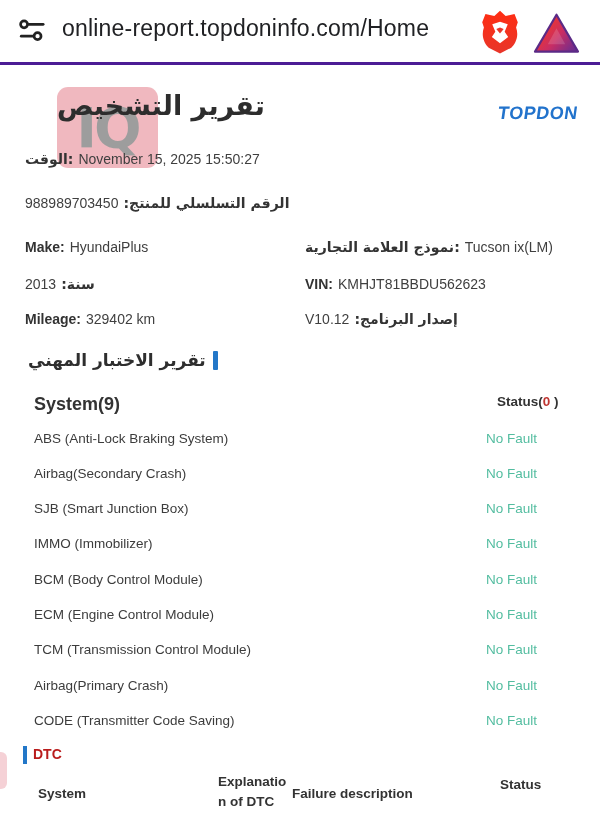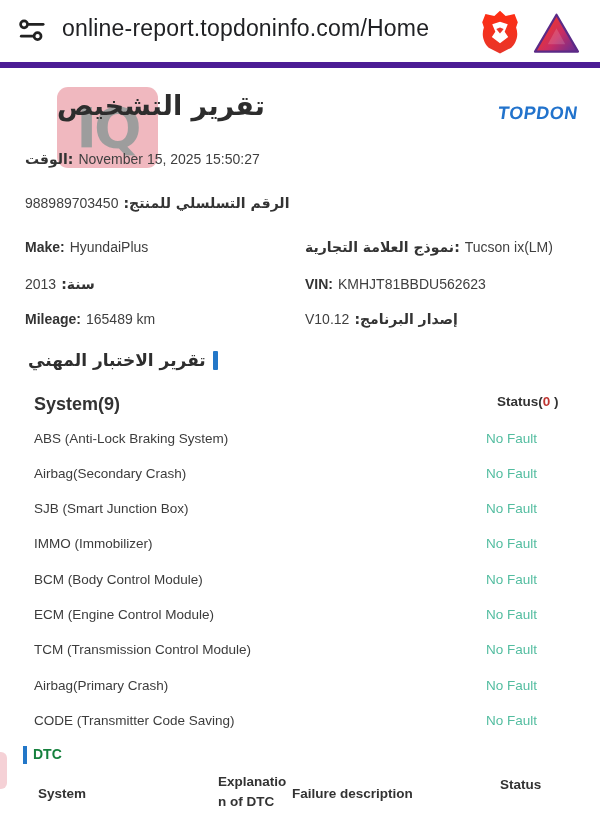--- a/index.html
+++ b/index.html
@@ -1,21 +1,21 @@
 <!DOCTYPE html>
 <html><head>
 <meta charset="utf-8">
 <style>
   html,body{margin:0;padding:0;background:#ffffff;}
   .screen{
     position:relative;width:600px;height:835px;background:#fff;overflow:hidden;
     font-family:"Liberation Sans","DejaVu Sans",sans-serif;color:#3a3a3a;
   }
   
-  .urlbar{position:absolute;left:0;top:0;width:600px;height:62px;background:#fff;border-bottom:6px solid #4c1d95;}
+  .urlbar{position:absolute;left:0;top:0;width:600px;height:62px;background:#fff;border-bottom:3px solid #4c1d95;}
   .tune{position:absolute;left:19px;top:18px;}
   .url-text{position:absolute;left:62px;top:15px;width:414px;overflow:hidden;white-space:nowrap;
     font-size:23px;color:#202124;letter-spacing:0.2px;}
   .brave{position:absolute;left:477px;top:7px;}
   .bat{position:absolute;left:532px;top:12px;}
   
   .watermark{position:absolute;left:57px;top:87px;width:101px;height:81px;border-radius:11px;
     background:var(--wm,#d9475a);opacity:0.38;display:flex;align-items:center;justify-content:center;}
   .watermark span{color:#000000;font-weight:bold;font-size:56px;letter-spacing:-3px;font-family:"DejaVu Sans",sans-serif;}
   .rpt-title{position:absolute;left:57px;top:90px;font-size:27px;font-weight:bold;color:#2d2d2d;z-index:2;
@@ -24,21 +24,21 @@
     letter-spacing:0.5px;transform:skewX(-8deg);}
   
   .line{position:absolute;display:flex;direction:ltr;gap:5px;font-size:14px;color:#3f3f3f;white-space:nowrap;z-index:2;}
   .lbl{font-weight:bold;color:#333;}
   .ar{font-family:"DejaVu Sans",sans-serif;}
   
   .sec-pro{position:absolute;left:28px;top:350px;display:flex;direction:ltr;align-items:center;gap:7px;z-index:2;}
   .sec-pro .txt{font-size:17px;font-weight:bold;color:#2e2e2e;font-family:"DejaVu Sans",sans-serif;}
   .vbar{width:5px;height:19px;background:var(--accent,#2377c8);border-radius:1px;}
   .sec-dtc-bar{position:absolute;left:23px;top:746px;width:4px;height:18px;background:var(--accent,#2377c8);}
-  .sec-dtc-txt{position:absolute;left:33px;top:746px;font-size:14px;font-weight:bold;color:#15803d;}
+  .sec-dtc-txt{position:absolute;left:33px;top:746px;font-size:14px;font-weight:bold;color:#b91c1c;}
   
   .tbl-head-sys{position:absolute;left:34px;top:394px;font-size:18px;font-weight:bold;color:#333;}
   .tbl-head-status{position:absolute;left:497px;top:394px;font-size:13.5px;font-weight:bold;color:#333;}
   .tbl-head-status .red{color:var(--red,#bf3632);}
   .sys-row{position:absolute;left:0;width:600px;height:18px;}
   .sys-name{position:absolute;left:34px;font-size:13.5px;color:#3c3c3c;white-space:nowrap;}
   .sys-status{position:absolute;left:486px;font-size:13.5px;color:var(--green,#53bda0);white-space:nowrap;}
   
   .dtc-col{position:absolute;font-size:13.5px;font-weight:bold;color:#333;white-space:pre-line;}
   .dtc-sys{left:38px;top:786px;}
@@ -115,21 +115,21 @@
   <div class="line" style="left:25px;top:276px;">
     <span>2013</span>
     <span class="lbl ar" dir="rtl">سنة:</span>
   </div>
   <div class="line" style="left:305px;top:276px;">
     <span class="lbl">VIN:</span>
     <span>KMHJT81BBDU562623</span>
   </div>
   <div class="line" style="left:25px;top:311px;">
     <span class="lbl">Mileage:</span>
-    <span>165489 km</span>
+    <span>329402 km</span>
   </div>
   <div class="line" style="left:305px;top:311px;">
     <span>V10.12</span>
     <span class="lbl ar" dir="rtl">إصدار البرنامج:</span>
   </div>
 
   <div class="sec-pro">
     <span class="txt" dir="rtl">تقرير الاختبار المهني</span>
     <span class="vbar"></span>
   </div>

